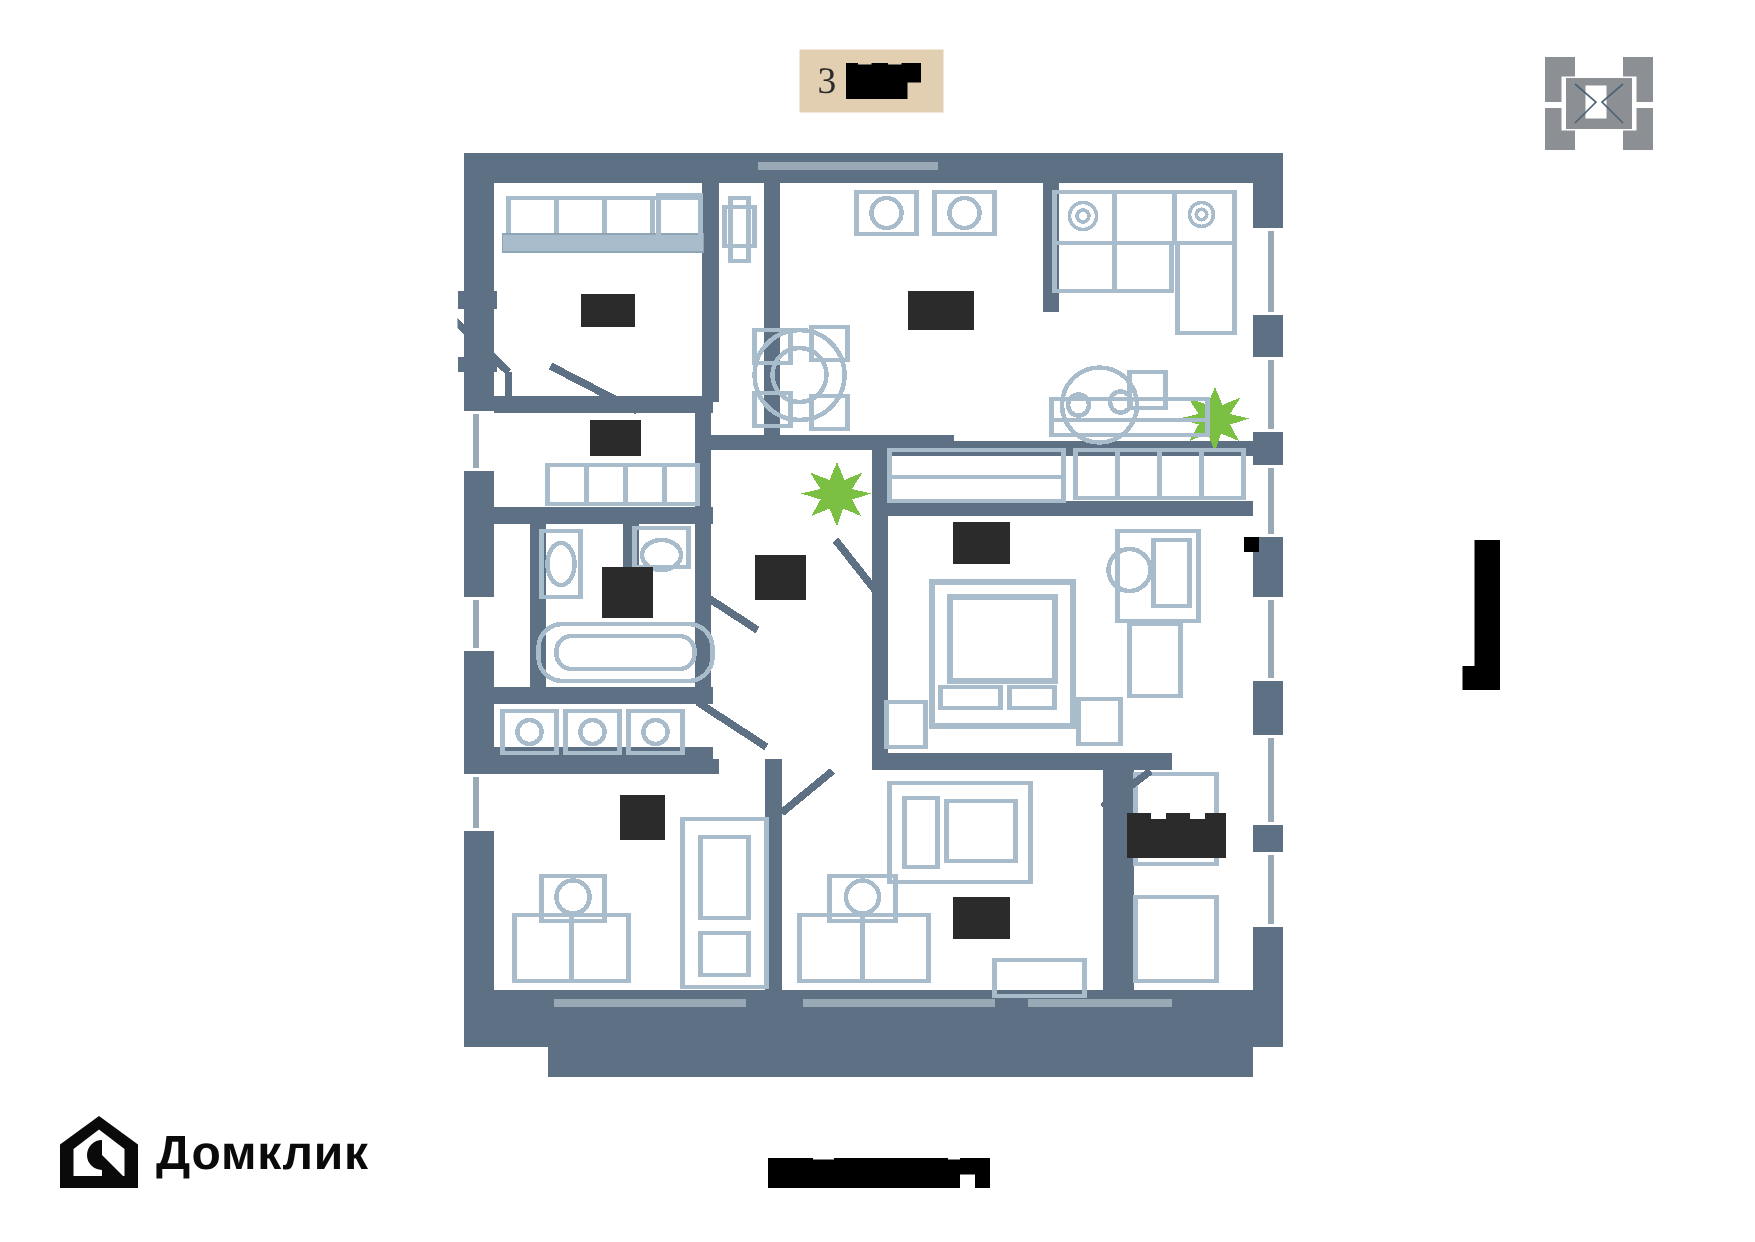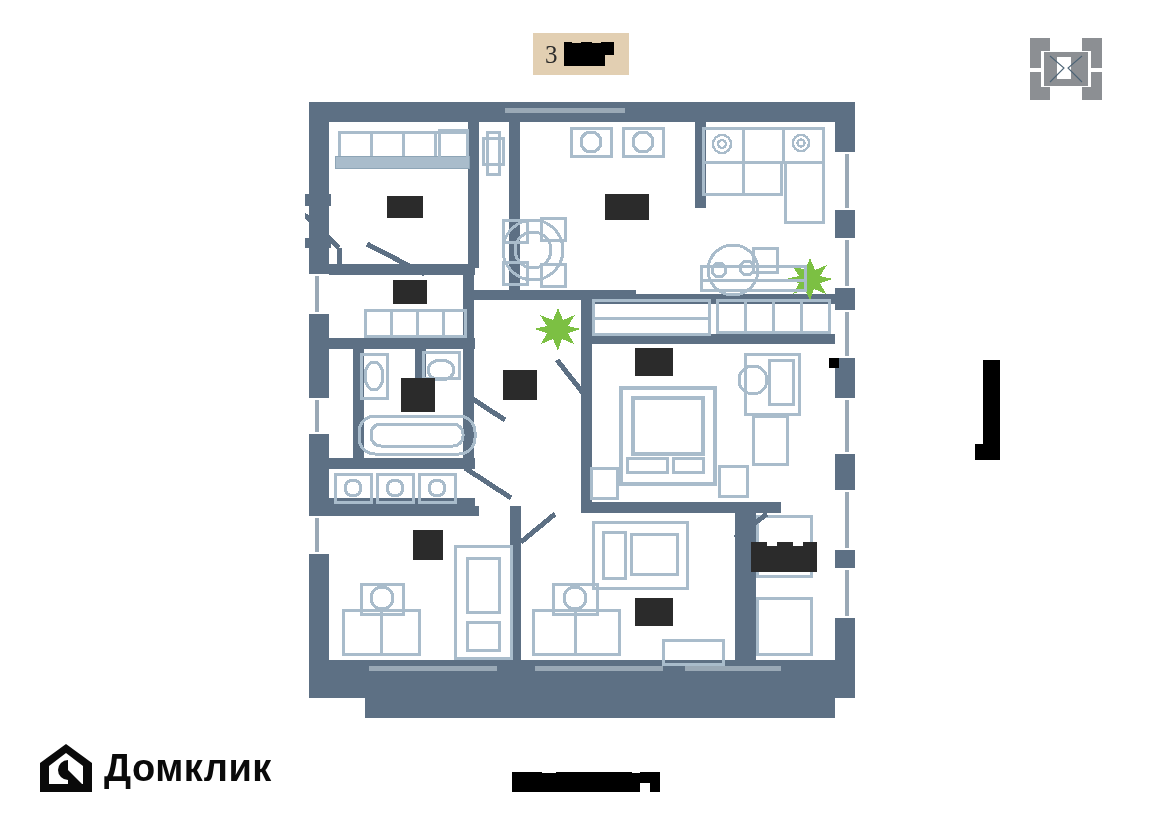--- a/index.html
+++ b/index.html
@@ -31,21 +31,21 @@
 
   
   #caption{position:absolute;left:512px;top:772px;width:148px;height:20px;background:#000;}
   #caption::after{content:"";position:absolute;left:120px;top:-5px;width:8px;height:6px;
      background:#fff;}
   #caption .g1{position:absolute;left:30px;top:-6px;width:14px;height:7px;background:#fff;}
   #caption .g2{position:absolute;left:128px;top:11px;width:10px;height:9px;background:#fff;}
 
   
   #logo{position:absolute;left:38px;top:742px;display:flex;align-items:center;gap:10px;}
-  #logo .word{font-size:38px;font-weight:bold;color:#0a0a0a;letter-spacing:0.5px;
+  #logo .word{font-size:32px;font-weight:bold;color:#0a0a0a;letter-spacing:0.5px;
      font-family:"Liberation Sans",sans-serif;}
 
   
   #plan{position:absolute;left:305px;top:98px;width:560px;height:630px;}
   #plan svg{display:block;}
 </style>
 </head>
 <body>
 
 <div id="title-badge">

